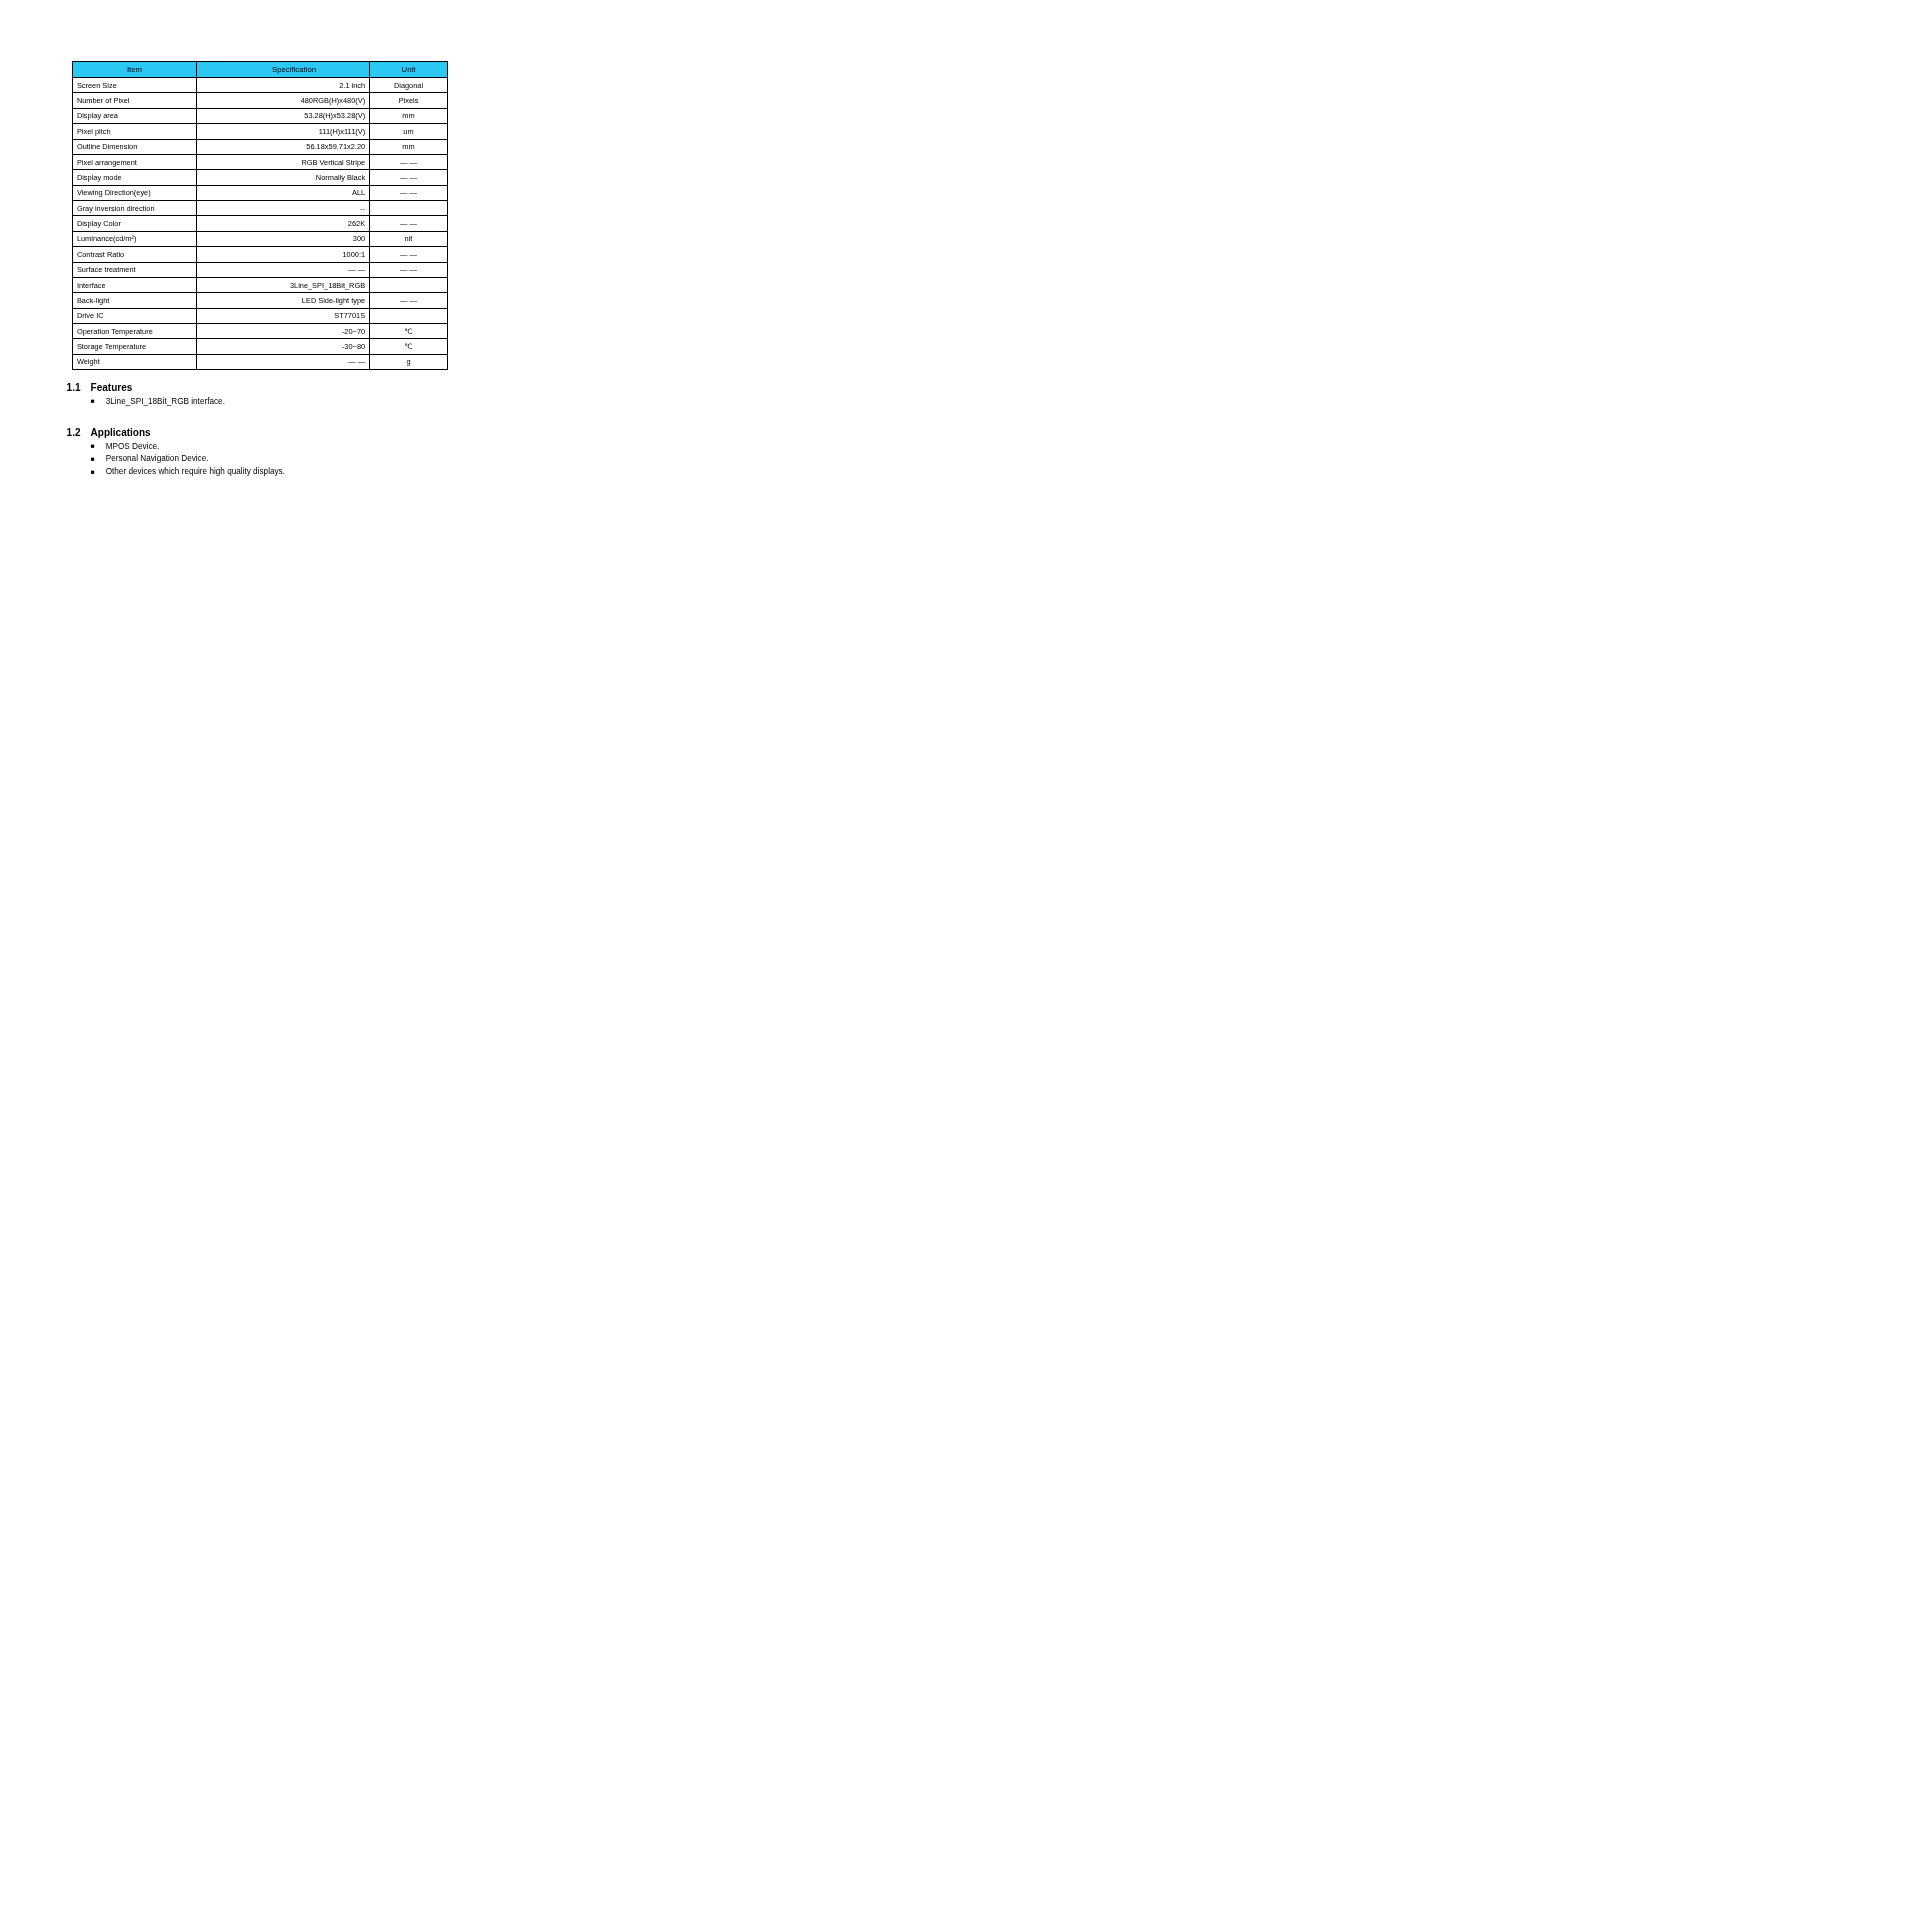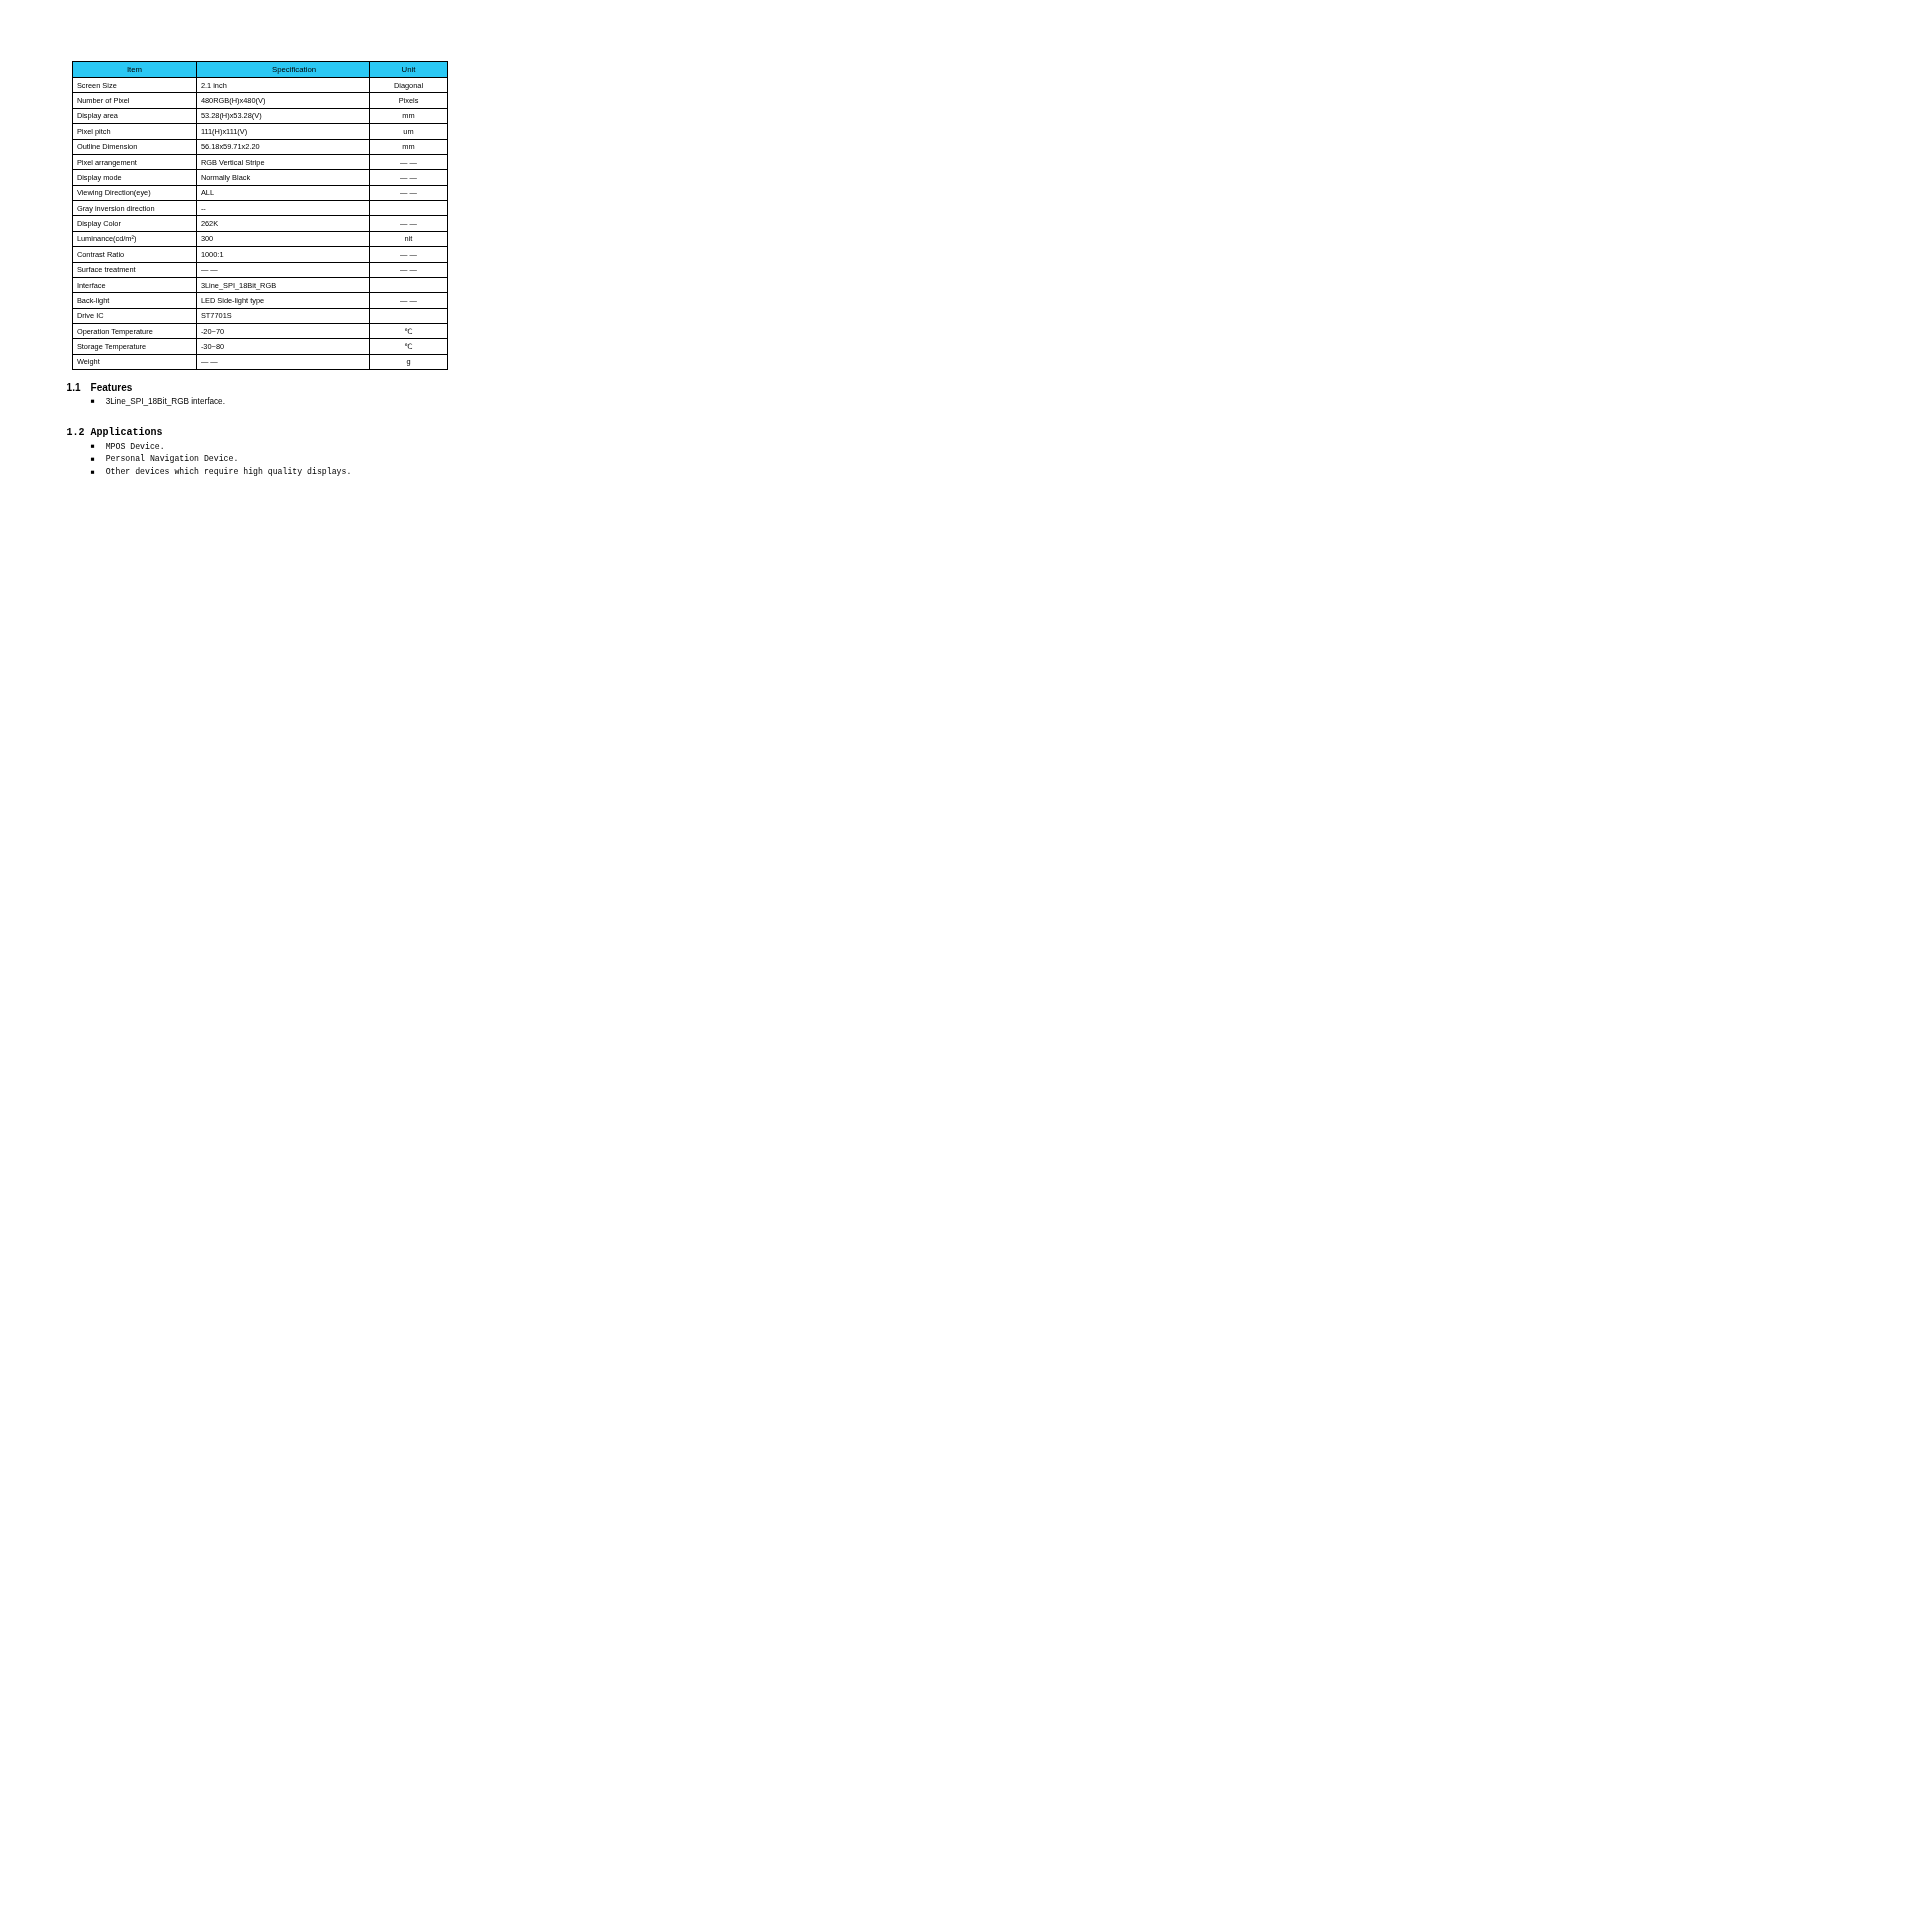--- a/index.html
+++ b/index.html
@@ -38,21 +38,21 @@
   }
   table.spec-table th {
     font-weight: 400;
     font-size: 7.8px;
     height: 16px;
   }
   col.c-item { width: 124px; }
   col.c-spec { width: 173px; }
   col.c-unit { width: 78px; }
   td.td-item { text-align: left; }
-  td.td-spec { text-align: left; }
+  td.td-spec { text-align: right; }
   td.td-unit { text-align: center; }
   .section {
     margin-top: 11.7px;
   }
   .section-heading {
     font-size: 10px;
     font-weight: 700;
     display: flex;
     margin-left: -5.4px;
   }
@@ -66,21 +66,21 @@
     align-items: baseline;
     font-size: 8.2px;
     margin: 3.9px 0 3.9px 18.7px;
   }
   .bullet-square {
     font-size: 6.6px;
     margin-right: 11px;
     position: relative;
     top: -0.4px;
   }
-  .section.apps { margin-top: 21px; font-family: Liberation Mono, monospace; }
+  .section.apps { margin-top: 21px; }
 </style>
 </head>
 <body>
 
 <div class="page">
   <div class="content">
 
     <table class="spec-table">
       <colgroup>
         <col class="c-item">

